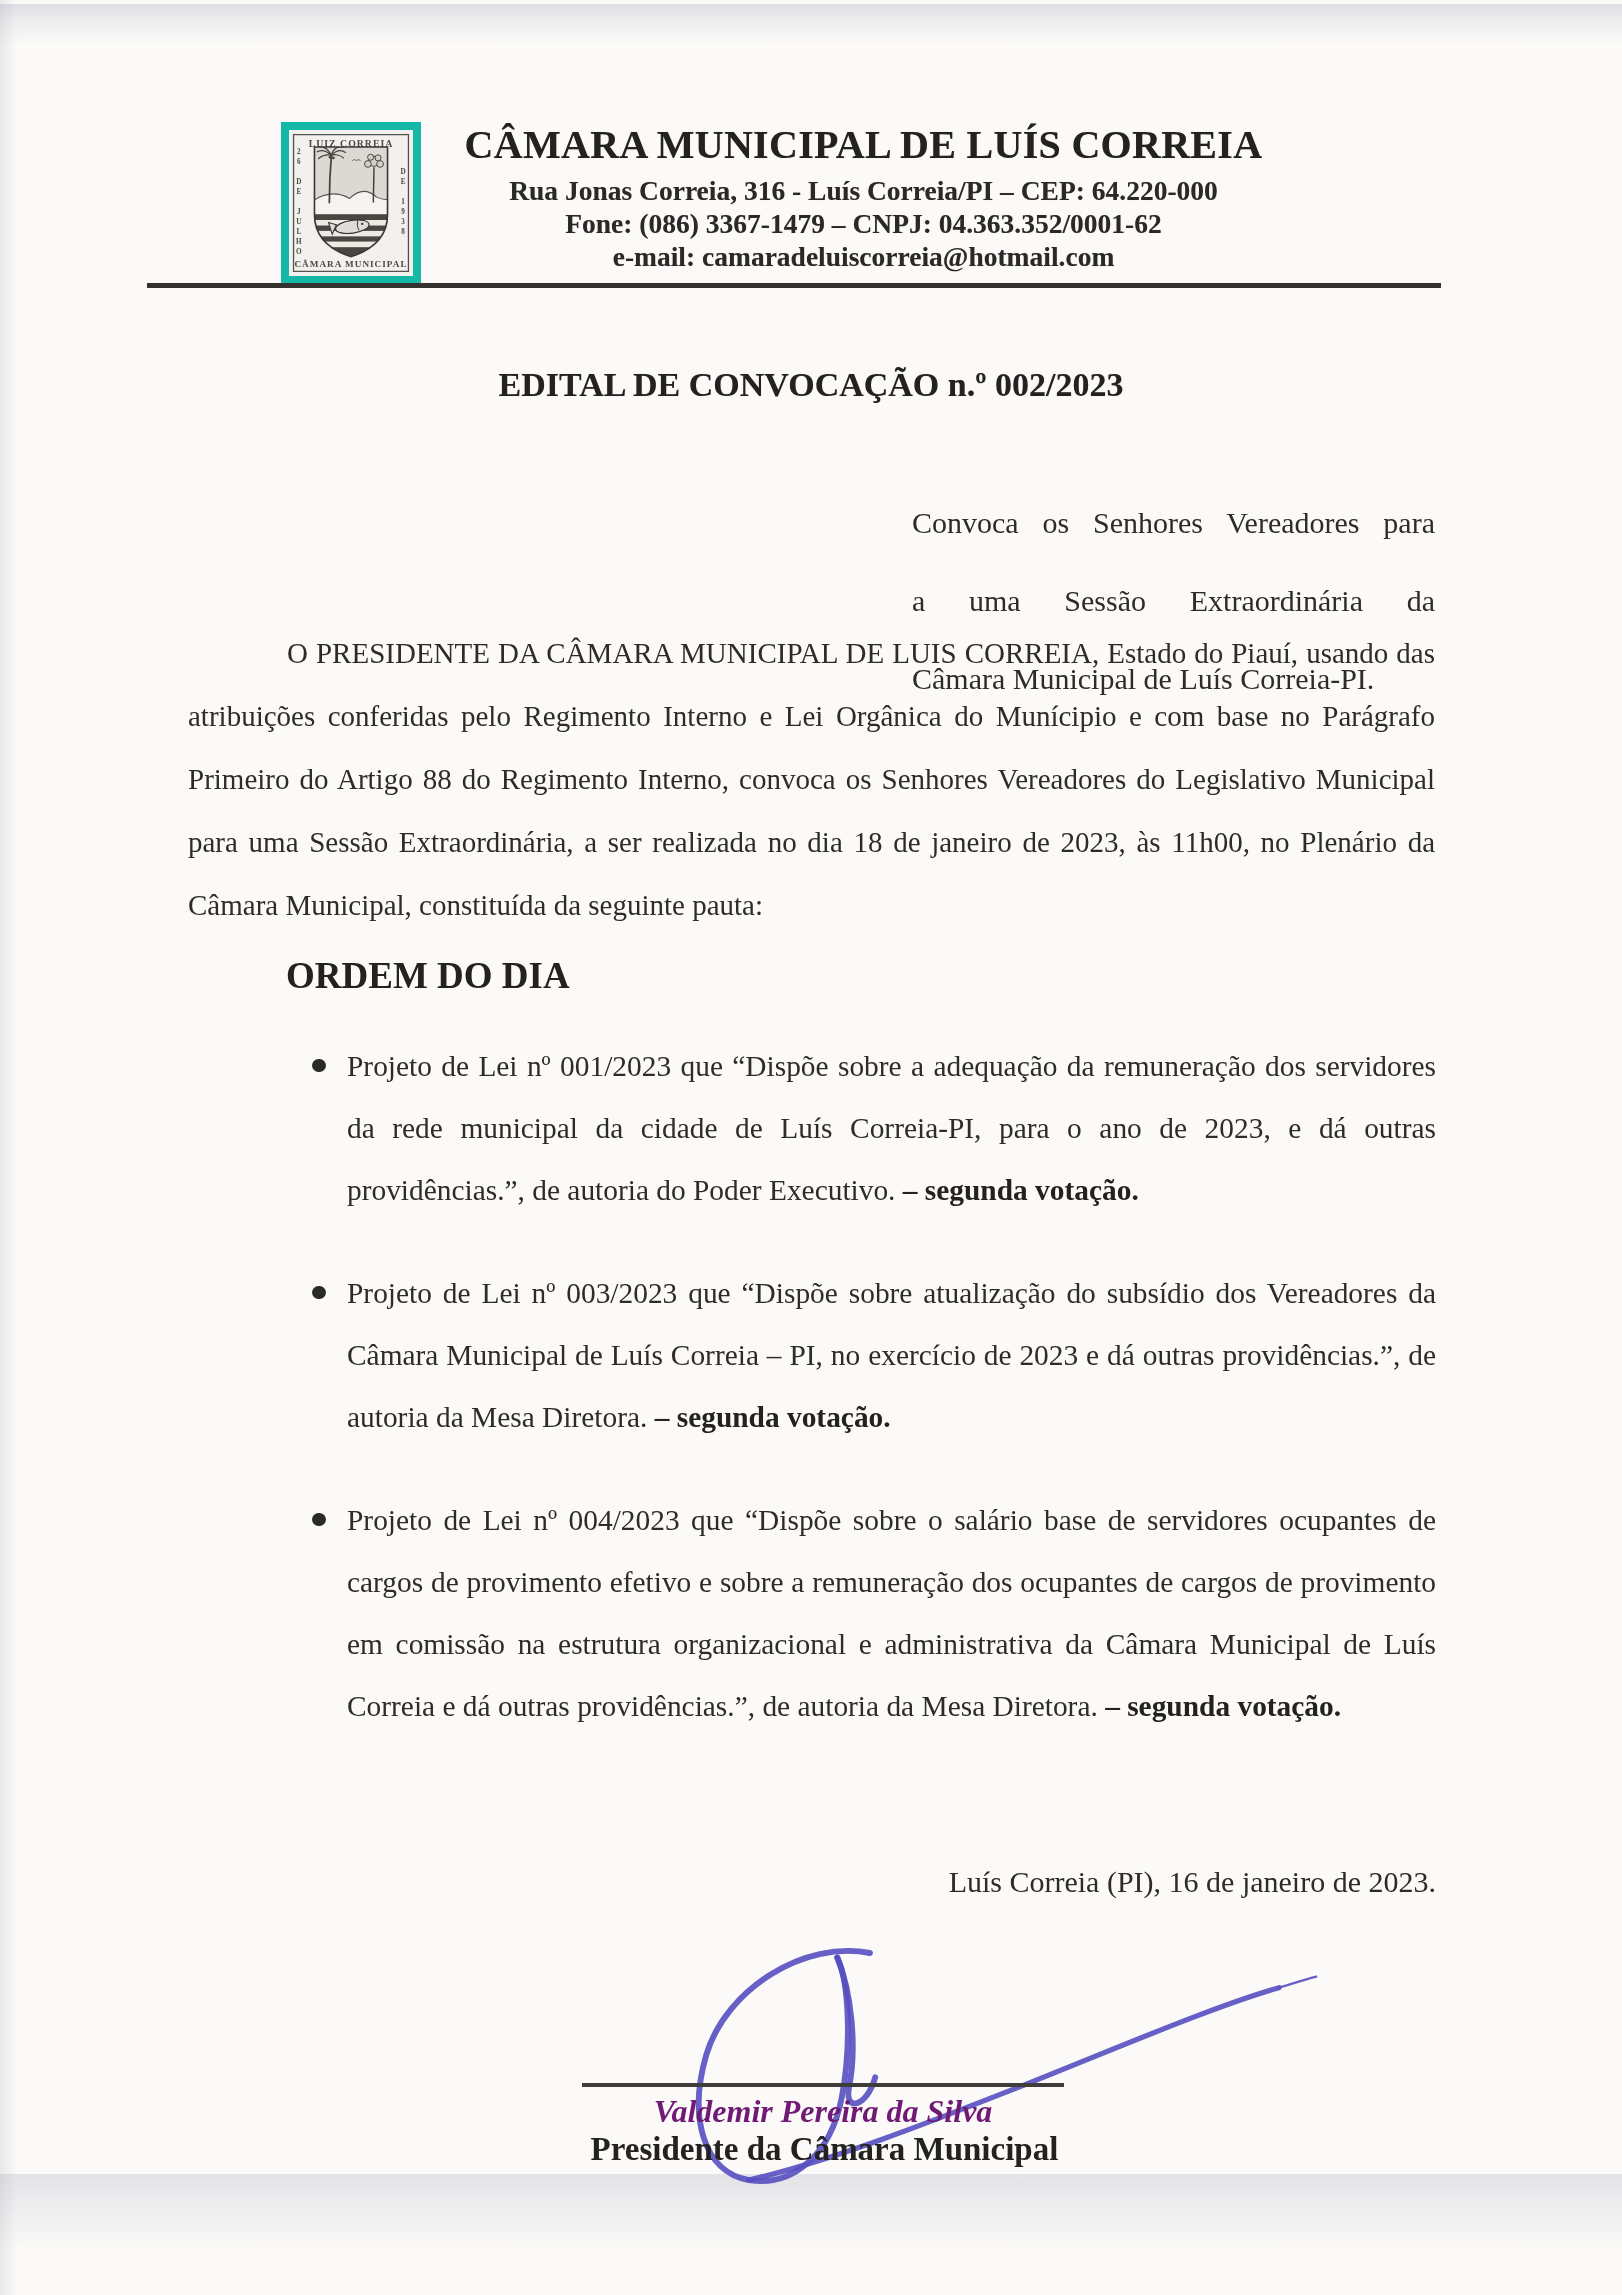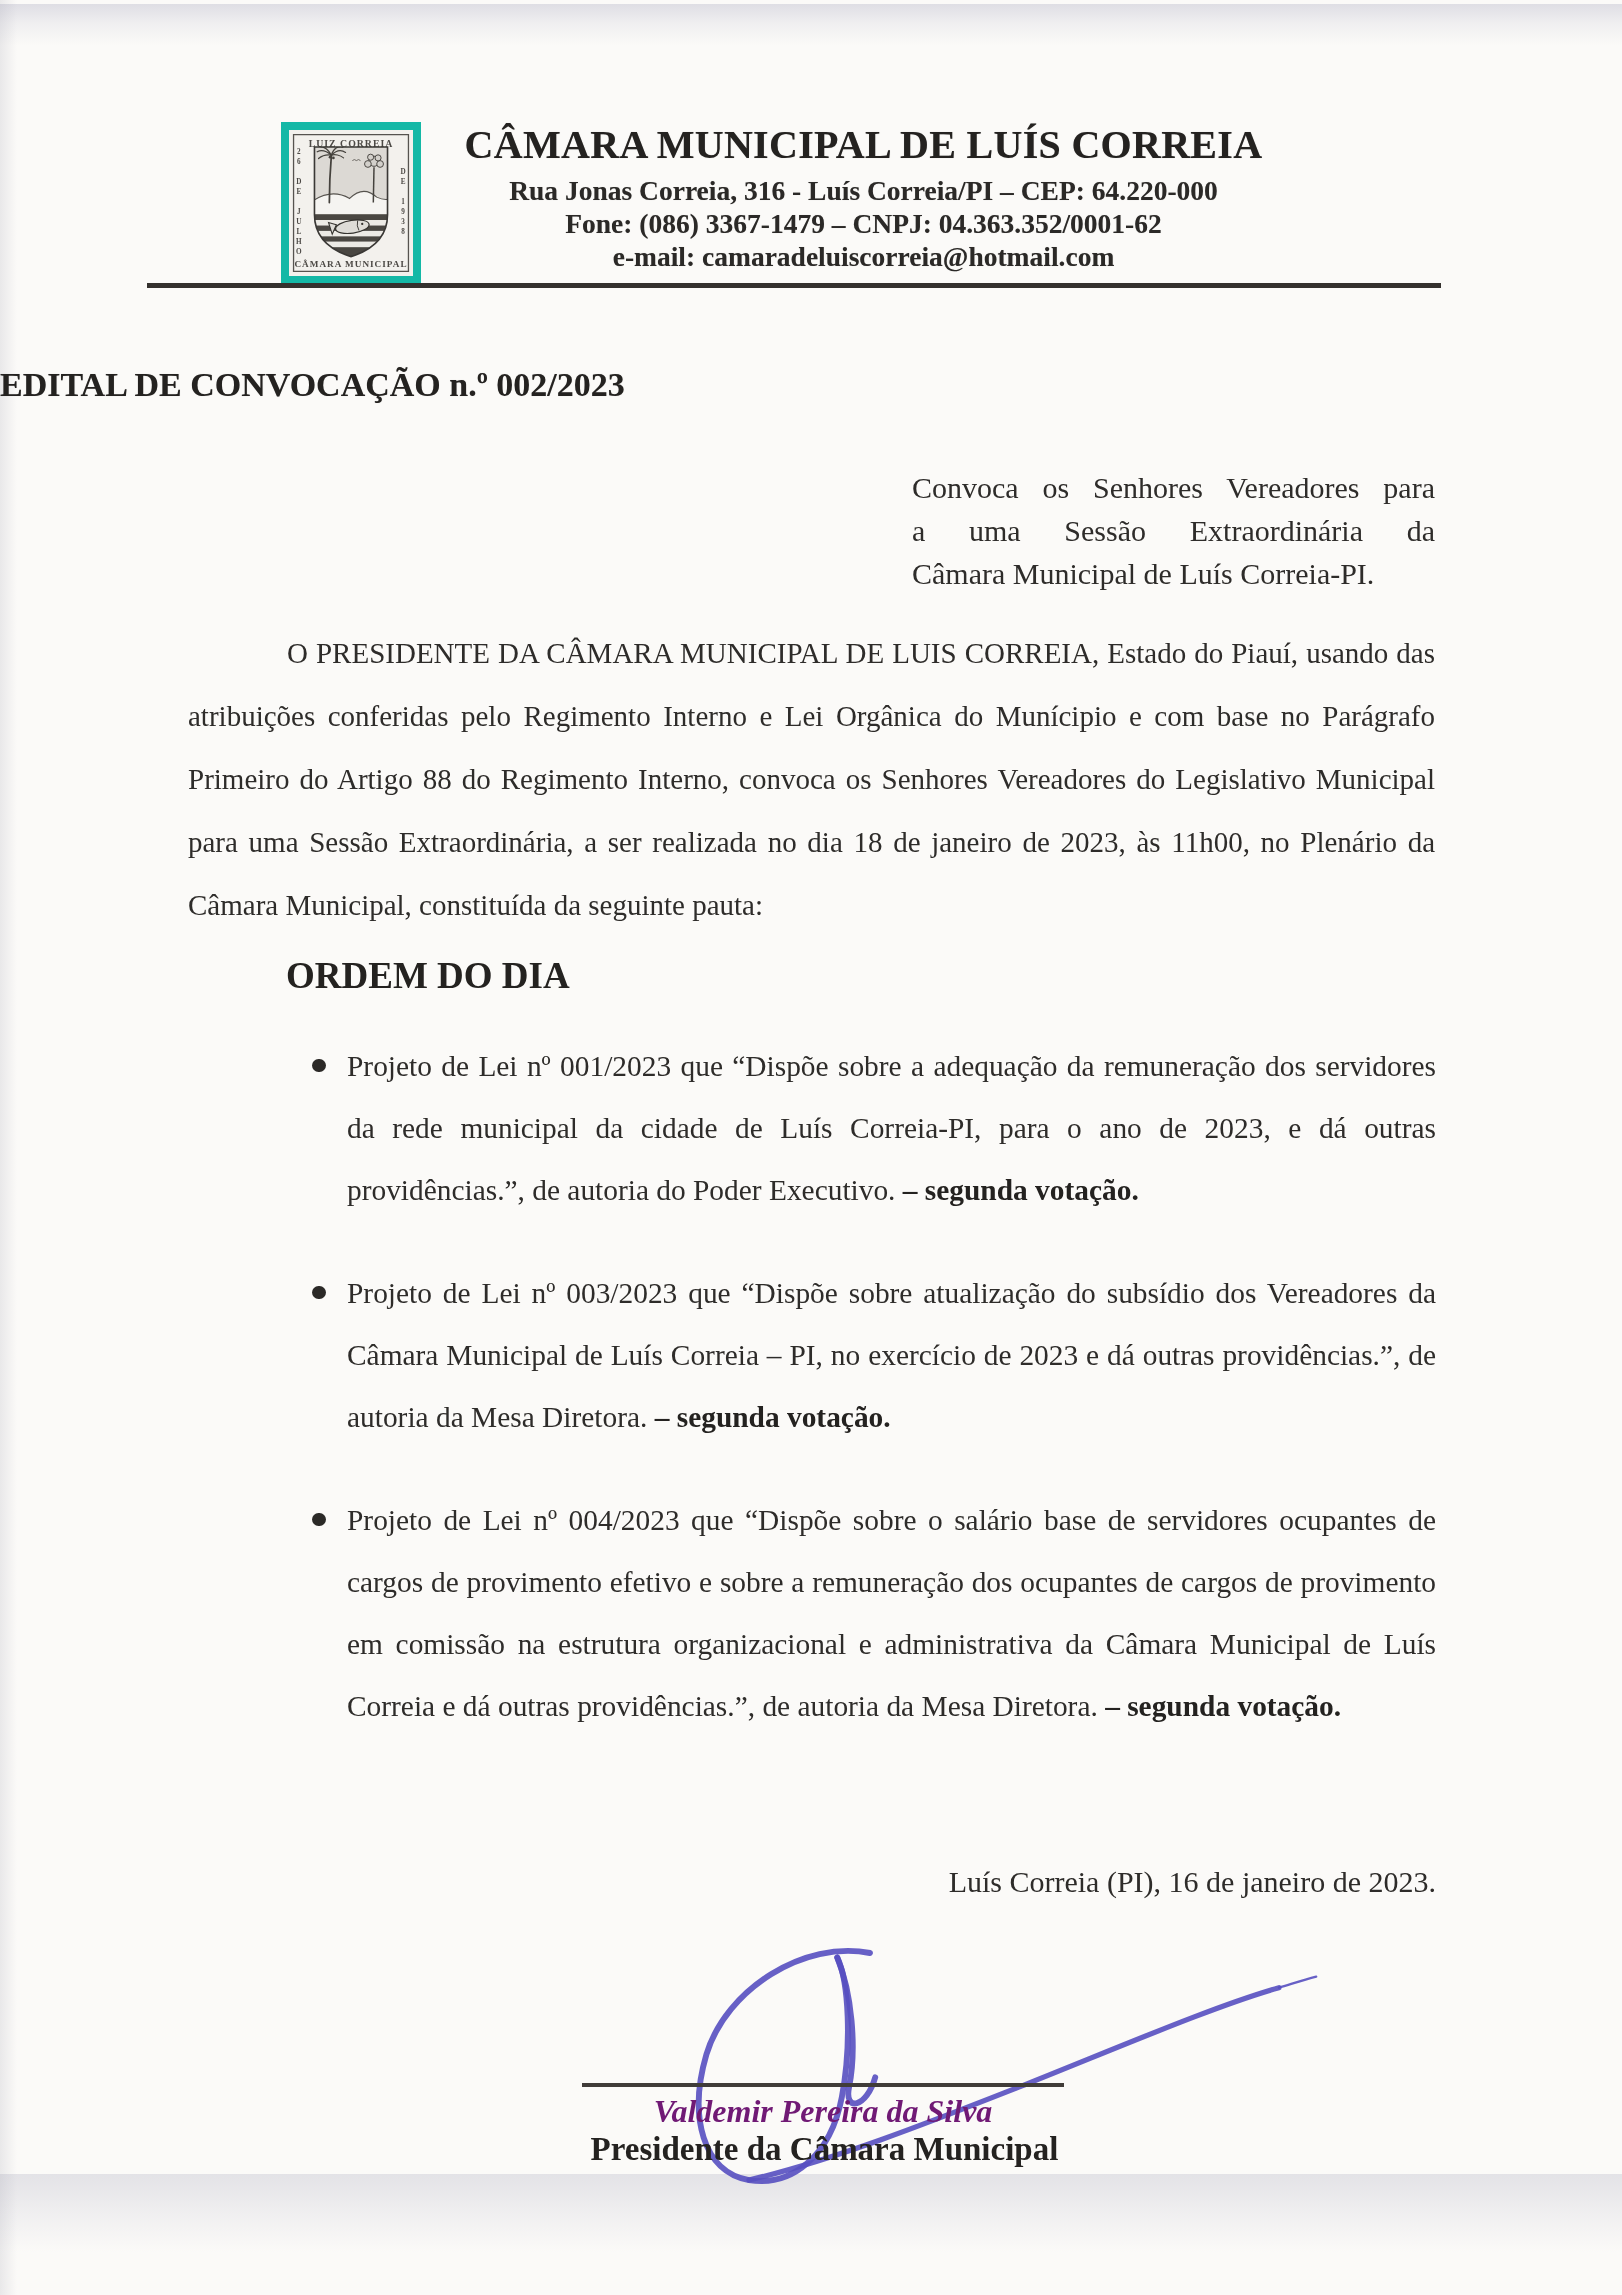--- a/index.html
+++ b/index.html
@@ -73,28 +73,28 @@
   }
   .lh-line.first{margin-top:7.9px;}
   .header-rule{
     position:absolute;left:147px;top:283px;width:1294px;height:4.6px;
     background:#34312e;
   }
 
   
   .doc-title{
     position:absolute;left:0;top:366px;width:1622px;
-    text-align:left;font-size:34px;font-weight:700;color:#242220;
+    text-align:center;font-size:34px;font-weight:700;color:#242220;
     text-shadow:0 0 0.7px rgba(40,40,40,.3);
   }
   .epigraph{
     position:absolute;left:912px;top:466px;width:523px;
     font-size:30px;line-height:43px;color:#2e2c2a;
   }
-  .epigraph .epi-line{text-align:justify;text-align-last:justify;}
+  .epigraph .epi-line{text-align:justify;text-align-last:justify;margin-top:35px;}
   .epigraph .epi-line.last{text-align:left;text-align-last:auto;}
 
   .opening{
     position:absolute;left:188px;top:622px;width:1247px;
     font-size:29px;line-height:63px;text-align:justify;
     text-indent:99px;color:#2e2c2a;margin:0;
   }
   .agenda-heading{
     position:absolute;left:286px;top:954px;
     font-size:37px;font-weight:700;color:#242220;

